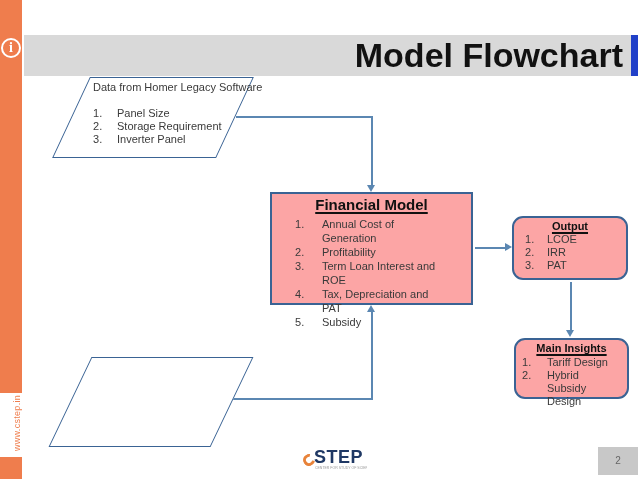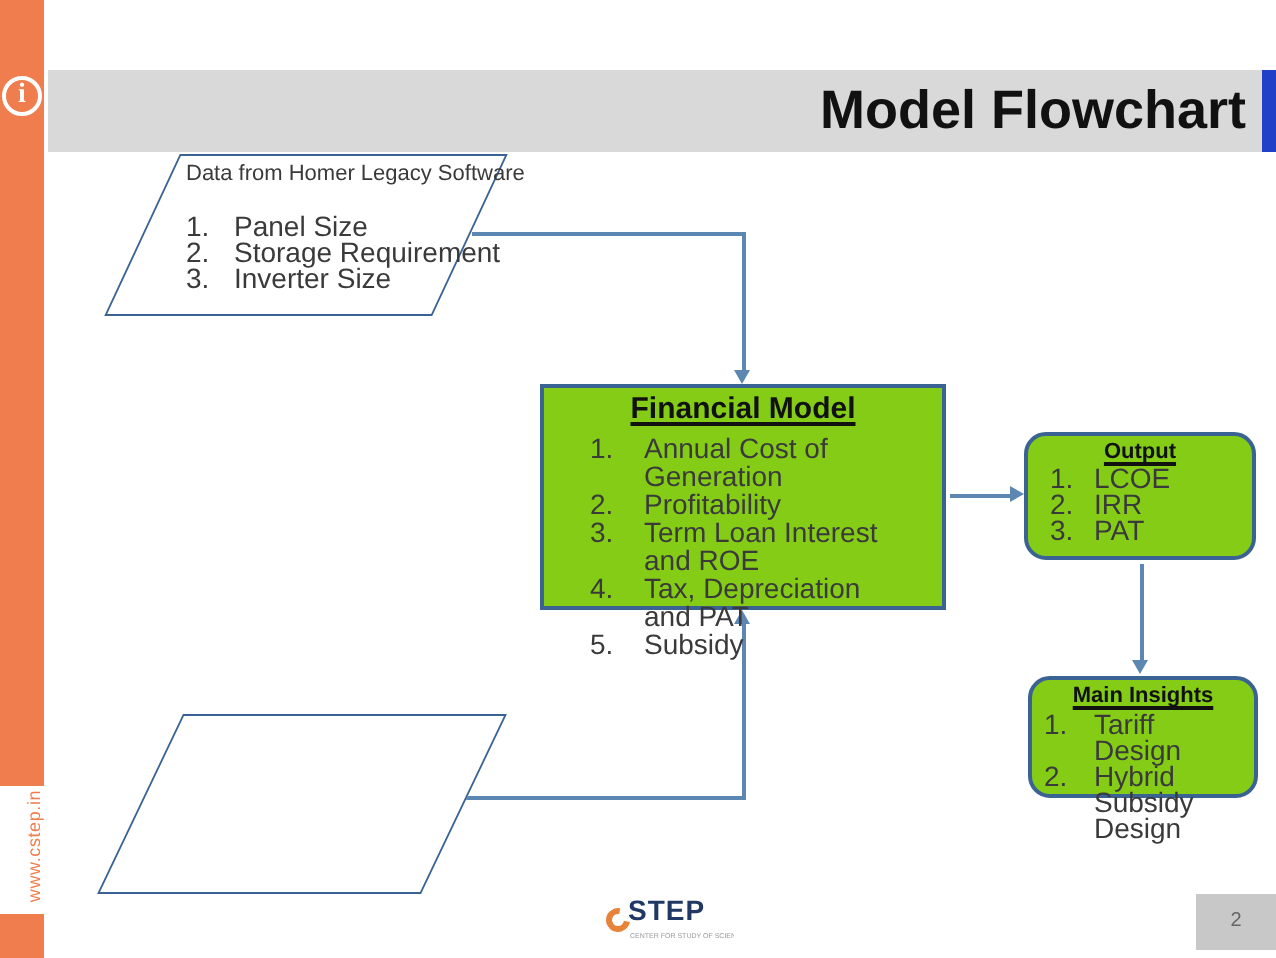--- a/index.html
+++ b/index.html
@@ -18,46 +18,46 @@
   }
   .sidebar-url {
     position:absolute; left:-13px; top:417px; width:62px; height:12px;
     transform:rotate(-90deg); color:var(--c-orange,#EF7D4D);
     font-size:9px; text-align:center; letter-spacing:0.3px;
   }
   
   .title-band { position:absolute; left:24px; top:35px; width:607px; height:41px; background:var(--c-band,#D9D9D9); }
   .slide-title {
     position:absolute; right:8px; top:0; height:41px; line-height:41px;
-    font-size:27px; font-weight:bold; color:var(--c-title,#111);
+    font-size:34px; font-weight:bold; color:var(--c-title,#111);
   }
   .title-accent { position:absolute; left:631px; top:35px; width:7px; height:41px; background:var(--c-accent-blue,#2140C8); }
   
   .para { position:absolute; background:#fff; border:1.5px solid var(--c-shape-border,#3A6394); box-sizing:border-box; }
   .para-top    { left:71px; top:77px;  width:164px; height:81px; transform:skewX(-25deg); }
   .para-bottom { left:70px; top:357px; width:162px; height:90px; transform:skewX(-25.5deg); }
   .shape-text { position:absolute; font-size:11px; line-height:13px; }
   .para-top-text { left:93px; top:81px; width:170px; }
   .para-bottom-text { left:100px; top:374px; }
   .para-bottom-text .l1 { width:118px; }
   .para-bottom-text .l2 { white-space:nowrap; margin-top:13px; }
   .spacer13 { height:13px; }
 
-  .box { position:absolute; background:#84cc16; border:2px solid var(--c-shape-border,#3A6394); box-sizing:border-box; }
+  .box { position:absolute; background:#fca5a5; border:2px solid var(--c-shape-border,#3A6394); box-sizing:border-box; }
   .box-fm { left:270px; top:192px; width:203px; height:113px; }
   .box-output { left:512px; top:216px; width:116px; height:64px; border-radius:11px; }
   .box-insights { left:514px; top:338px; width:115px; height:61px; border-radius:11px; }
   .box-title {
     text-align:center; font-weight:bold; color:#111;
     text-decoration:underline; text-decoration-thickness:1.5px; text-underline-offset:2px;
   }
   .box-fm .box-title { font-size:15px; margin-top:2px; }
   .box-output .box-title, .box-insights .box-title { font-size:11px; margin-top:2px; }
 
-  ol.numlist { list-style:none; counter-reset:n; margin:0; padding:0; font-size:14px; }
+  ol.numlist { list-style:none; counter-reset:n; margin:0; padding:0; font-size:11px; }
   ol.numlist li { counter-increment:n; position:relative; }
   ol.numlist li::before { content:counter(n) "."; position:absolute; left:0; }
 
   .para-top-text ol.numlist li { padding-left:24px; white-space:nowrap; line-height:13px; }
   .box-fm ol.numlist { margin:4px 0 0 23px; line-height:14px; }
   .box-fm ol.numlist li { padding-left:27px; width:128px; }
   .box-output ol.numlist { margin:1px 0 0 11px; line-height:13px; }
   .box-output ol.numlist li { padding-left:22px; white-space:nowrap; }
   .box-insights ol.numlist { margin:2px 0 0 6px; line-height:13px; }
   .box-insights ol.numlist li { padding-left:25px; width:72px; }
@@ -67,21 +67,21 @@
   .arr-down { border-left:4.5px solid transparent; border-right:4.5px solid transparent; border-top:7px solid var(--c-connector,#5B87B2); }
   .arr-up   { border-left:4.5px solid transparent; border-right:4.5px solid transparent; border-bottom:7px solid var(--c-connector,#5B87B2); }
   .arr-right{ border-top:4.5px solid transparent; border-bottom:4.5px solid transparent; border-left:7px solid var(--c-connector,#5B87B2); }
   
   .logo { position:absolute; left:300px; top:447px; width:80px; height:30px; }
   .logo-c {
     position:absolute; left:3px; top:7px; width:12px; height:12px; box-sizing:border-box;
     border:3px solid var(--c-logo-orange,#E8833A); border-right-color:transparent;
     border-radius:50%; transform:rotate(-35deg);
   }
-  .logo-text { position:absolute; left:14px; top:0; font-size:14px; font-weight:bold; letter-spacing:0.5px; color:var(--c-logo-navy,#1F3864); }
+  .logo-text { position:absolute; left:14px; top:0; font-size:18px; font-weight:bold; letter-spacing:0.5px; color:var(--c-logo-navy,#1F3864); }
   .logo-tagline { position:absolute; left:15px; top:19px; width:52px; font-size:3.5px; color:#999; white-space:nowrap; overflow:hidden; }
   .page-box {
     position:absolute; left:598px; top:447px; width:40px; height:28px;
     background:var(--c-pagebox,#C8C8C8); color:var(--c-pagenum,#666);
     font-size:10px; text-align:center; line-height:27px;
   }
 </style>
 </head>
 <body>
 
@@ -113,21 +113,21 @@
   <div class="line" style="left:371px; top:312px; width:2px; height:87px;"></div>
   <div class="arrow arr-up" style="left:367px; top:305px;"></div>
 
   <div class="para para-top"></div>
   <div class="shape-text para-top-text">
     <div>Data from Homer Legacy Software</div>
     <div class="spacer13"></div>
     <ol class="numlist">
       <li>Panel Size</li>
       <li>Storage Requirement</li>
-      <li>Inverter Size</li>
+      <li>Inverter Panel</li>
     </ol>
   </div>
 
   <div class="box box-fm">
     <div class="box-title">Financial Model</div>
     <ol class="numlist">
       <li>Annual Cost of Generation</li>
       <li>Profitability</li>
       <li>Term Loan Interest and ROE</li>
       <li>Tax, Depreciation and PAT</li>

